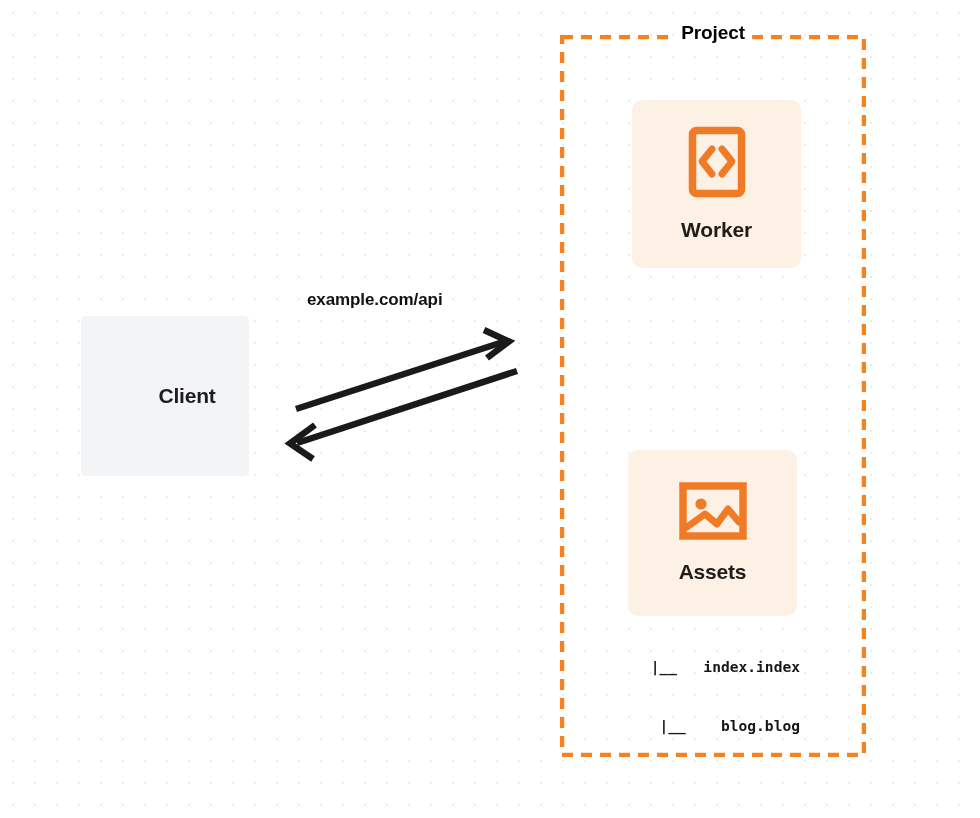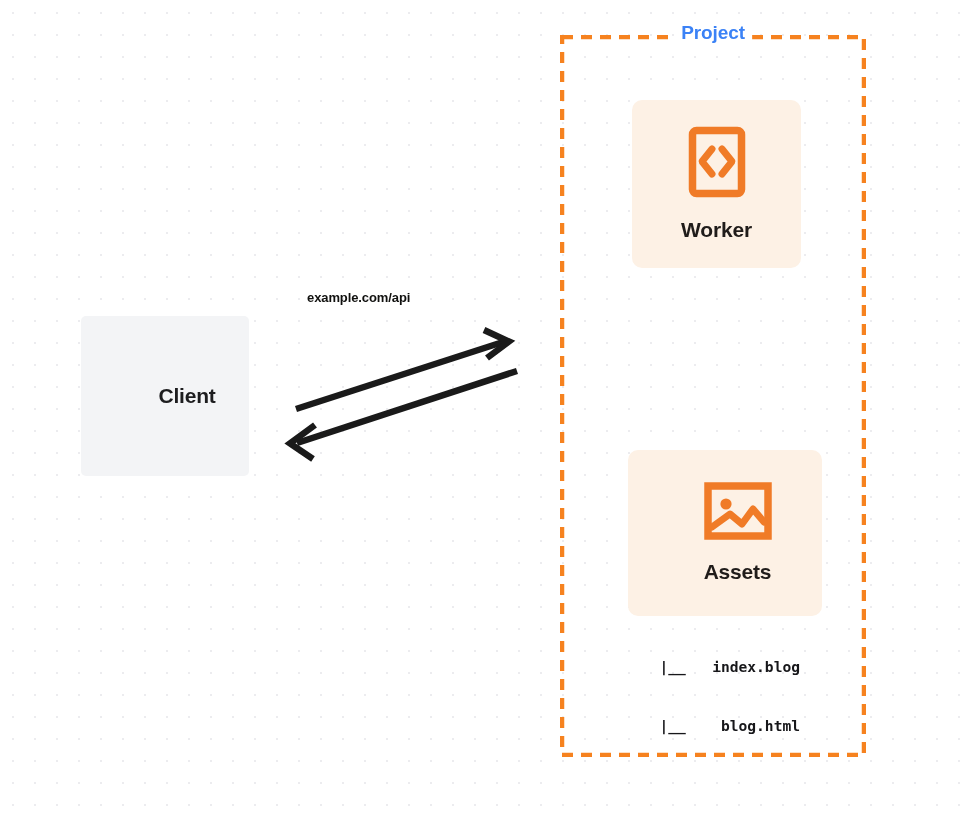--- a/index.html
+++ b/index.html
@@ -53,21 +53,21 @@
     top: 0;
     width: 980px;
     height: 818px;
     pointer-events: none;
   }
 
   #request-label {
     position: absolute;
     left: 307px;
     top: 290px;
-    font-size: 13px;
+    font-size: 17px;
     font-weight: bold;
     color: #11110f;
     letter-spacing: -0.1px;
     white-space: nowrap;
   }
 
   
   #project-container {
     position: absolute;
     left: 560px;
@@ -84,21 +84,21 @@
   }
   #project-title {
     position: absolute;
     left: 50%;
     top: -13px;
     transform: translateX(-50%);
     background: #ffffff;
     padding: 0 7px;
     font-size: 19px;
     font-weight: bold;
-    color: #3b82f6;
+    color: #000000;
     letter-spacing: -0.1px;
     white-space: nowrap;
   }
 
   
   .service-card {
     position: absolute;
     background: #fdf1e5;
     border-radius: 10px;
     display: flex;
@@ -110,21 +110,20 @@
     left: 72px;
     top: 65px;
     width: 169px;
     height: 168px;
   }
   #assets-card {
     left: 68px;
     top: 415px;
     width: 169px;
     height: 166px;
-    padding-left: 25px;
   }
   .service-card .card-icon {
     display: block;
     margin-bottom: 16px;
   }
   .service-card .card-label {
     font-size: 21px;
     font-weight: bold;
     color: #201c1a;
     letter-spacing: -0.2px;
@@ -196,19 +195,19 @@
         <svg width="68" height="58" viewBox="0 0 68 58" xmlns="http://www.w3.org/2000/svg">
           <rect x="4" y="4" width="60" height="50" fill="none" stroke="#f07b27" stroke-width="7.5"></rect>
           <circle cx="22" cy="22" r="5.6" fill="#f07b27"></circle>
           <polyline points="8,45 26,32 38,42 49,27 60,40" fill="none" stroke="#f07b27" stroke-width="7" stroke-linecap="round" stroke-linejoin="round"></polyline>
         </svg>
       </span>
       <span class="card-label">Assets</span>
     </div>
 
     <div id="file-tree">
-      <span class="tree-line">  |__   index.blog</span>
-      <span class="tree-line">  |__    blog.html</span>
+      <span class="tree-line">  |__   index.index</span>
+      <span class="tree-line">  |__    blog.blog</span>
       
     </div>
 
   </div>
 </div>
 
 </body></html>

